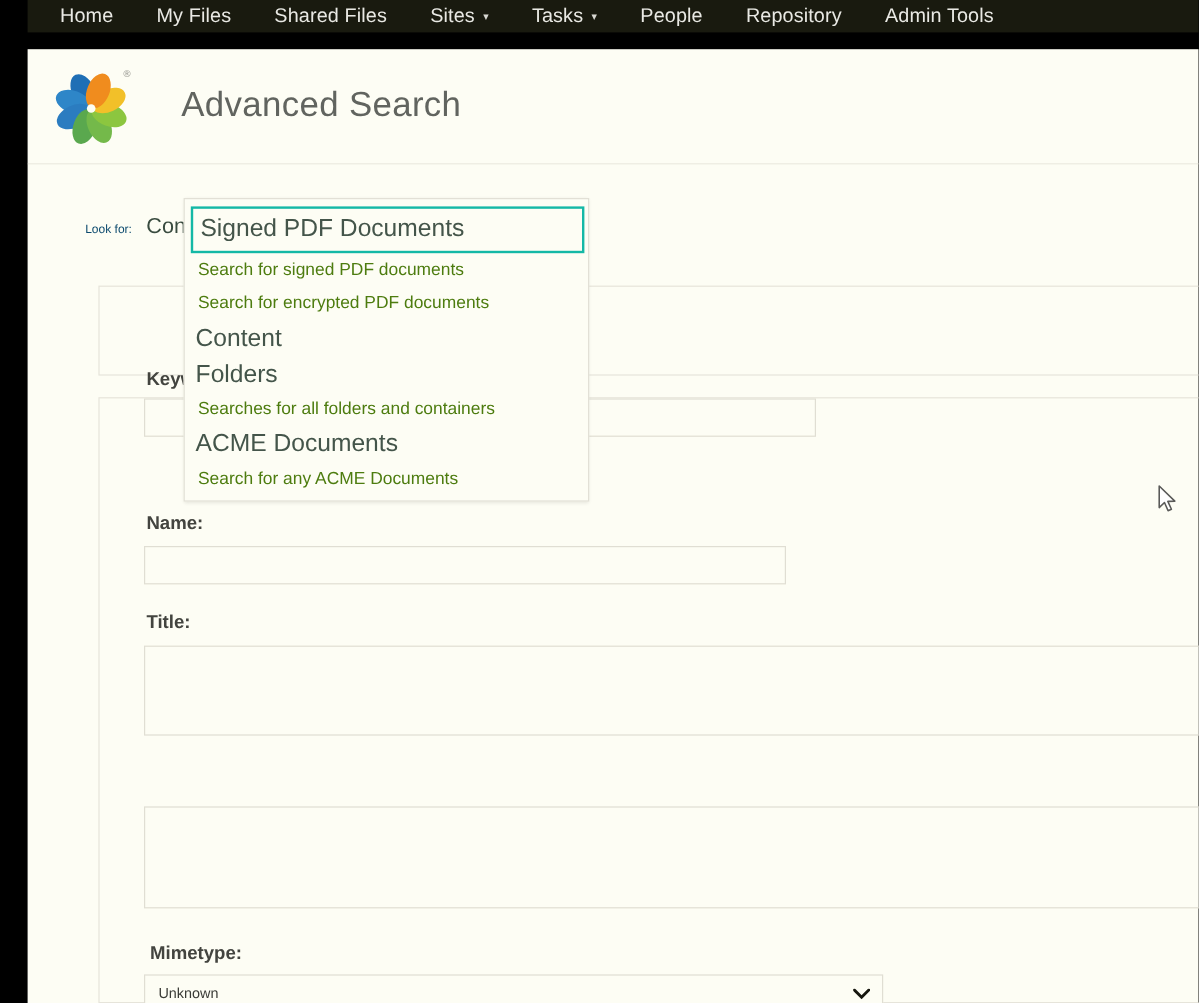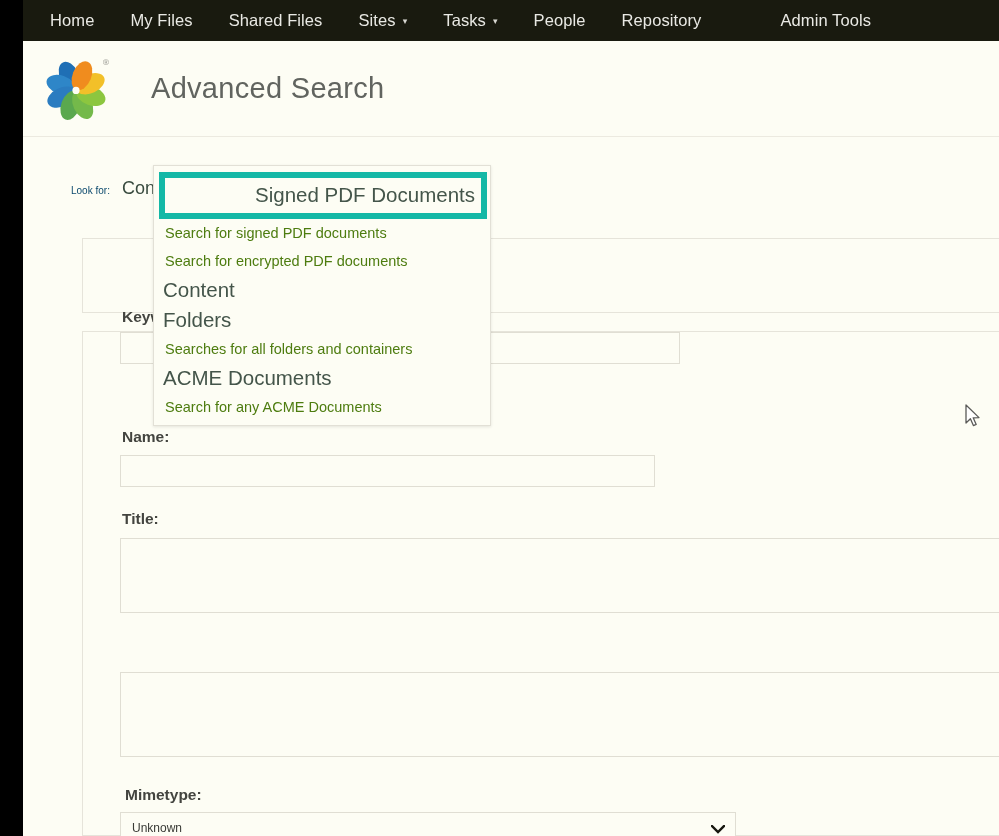--- a/index.html
+++ b/index.html
@@ -19,38 +19,38 @@
     background: #000000;
     overflow: hidden;
   }
 
   
   .navbar {
     position: absolute;
     left: 23px;
     top: 0;
     width: 976px;
-    height: 41px;
+    height: 27px;
     background: #191a0f;
     display: flex;
     align-items: center;
     padding-left: 27px;
     z-index: 40;
   }
   .nav-item {
     color: #e9e9e4;
     font-size: 16.5px;
     letter-spacing: 0.1px;
     margin-right: 36px;
     white-space: nowrap;
     display: flex;
     align-items: center;
     cursor: pointer;
   }
-  .nav-item:last-child { margin-right: 0; margin-left: 43px; }
+  .nav-item:last-child { margin-right: 0; }
   .nav-caret {
     display: inline-block;
     margin-left: 7px;
     font-size: 9px;
     line-height: 1;
     position: relative;
     top: 1px;
     color: #d8d8d2;
   }
 
@@ -198,24 +198,23 @@
     box-shadow: 0 1px 3px rgba(0,0,0,0.10);
     z-index: 30;
     padding-top: 4px;
     padding-bottom: 4px;
   }
   .dd-item {
     padding: 0 9px;
     cursor: pointer;
   }
   .dd-item.selected {
-    border: 6px solid #14b8a6;
+    border: 2px solid #14b8a6;
     margin: 2px 3px 0 5px;
-    padding: 2px 6px 3px 6px;
-    text-align: right;
+    padding: 2px 18px 3px 6px;
   }
   .dd-title {
     font-size: 20.5px;
     color: #44554a;
     line-height: 30px;
     white-space: nowrap;
   }
   .dd-desc {
     font-size: 14.5px;
     color: #4d7c0f;

